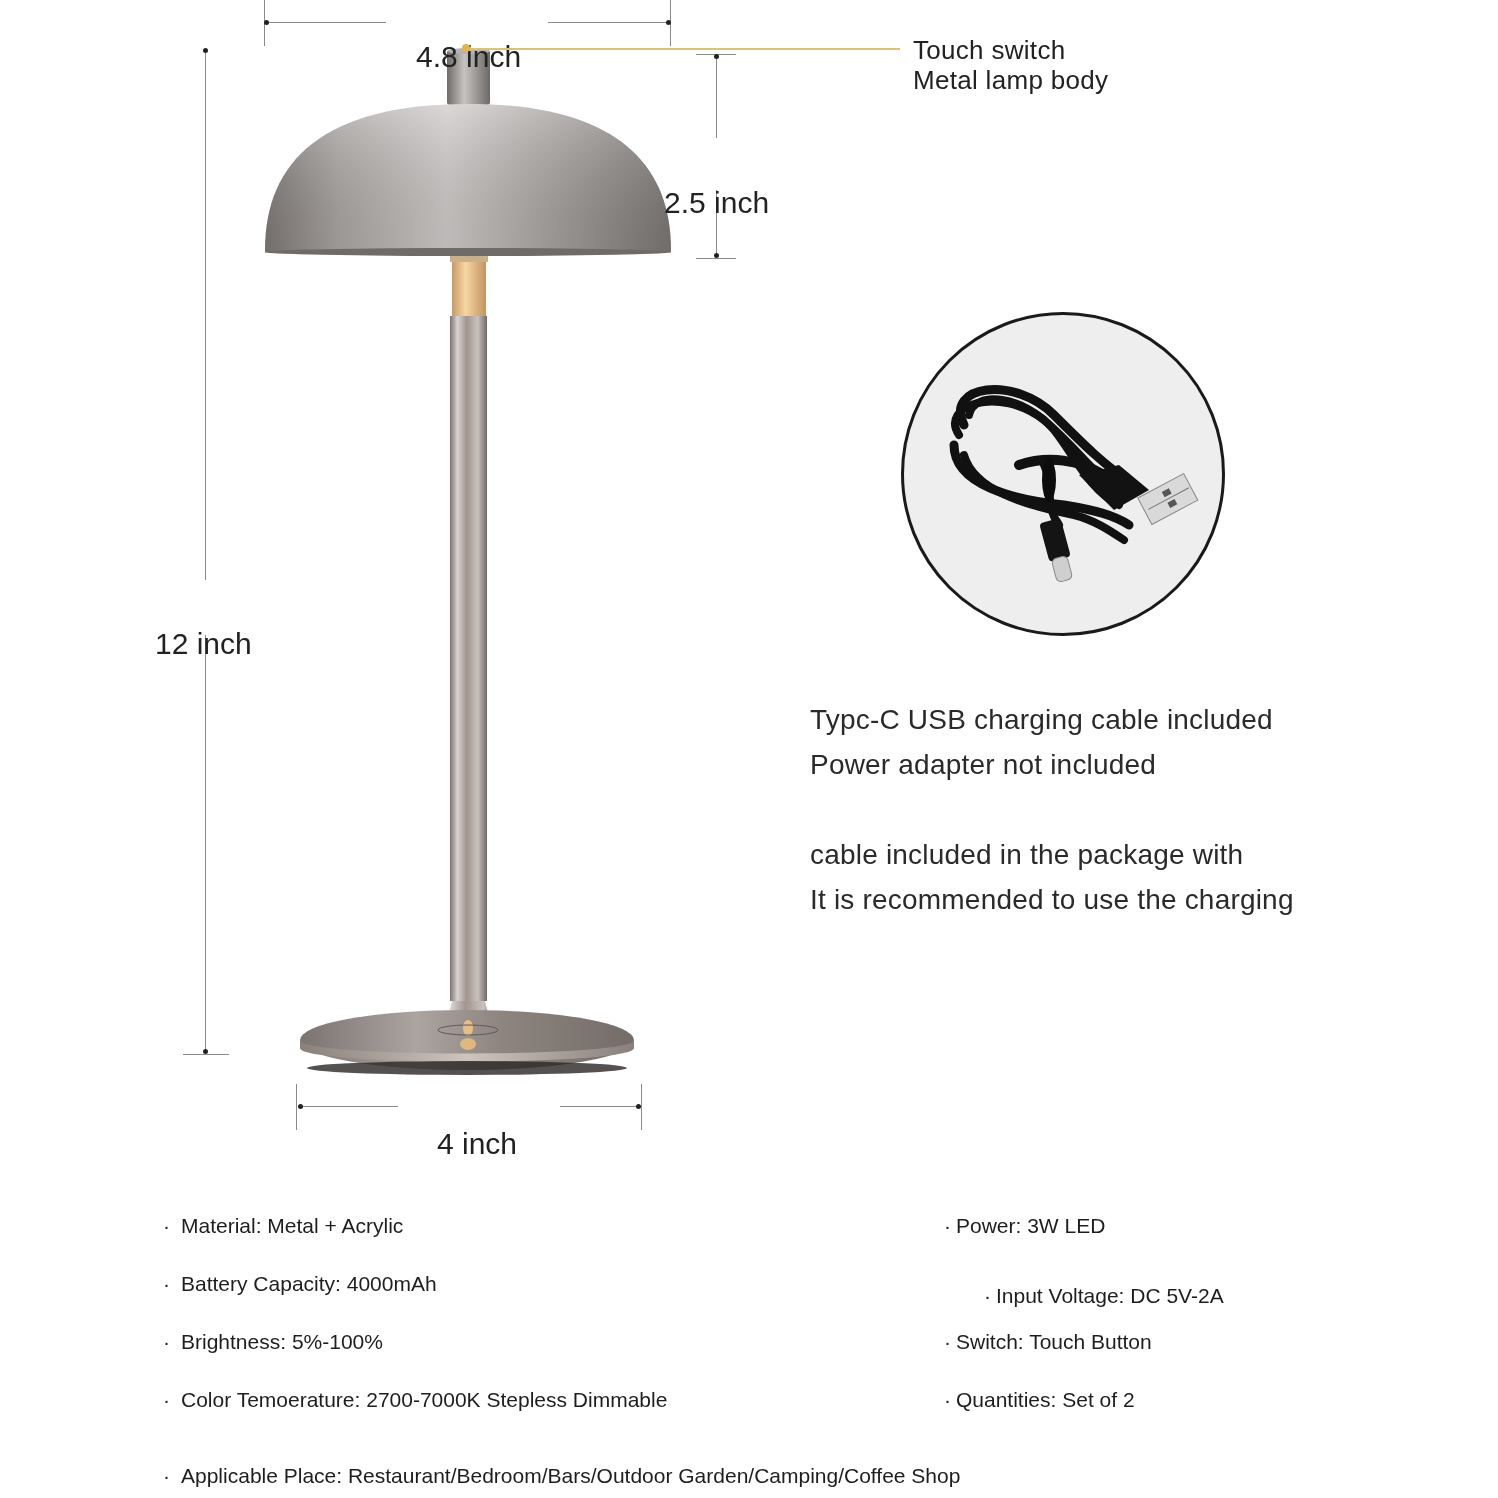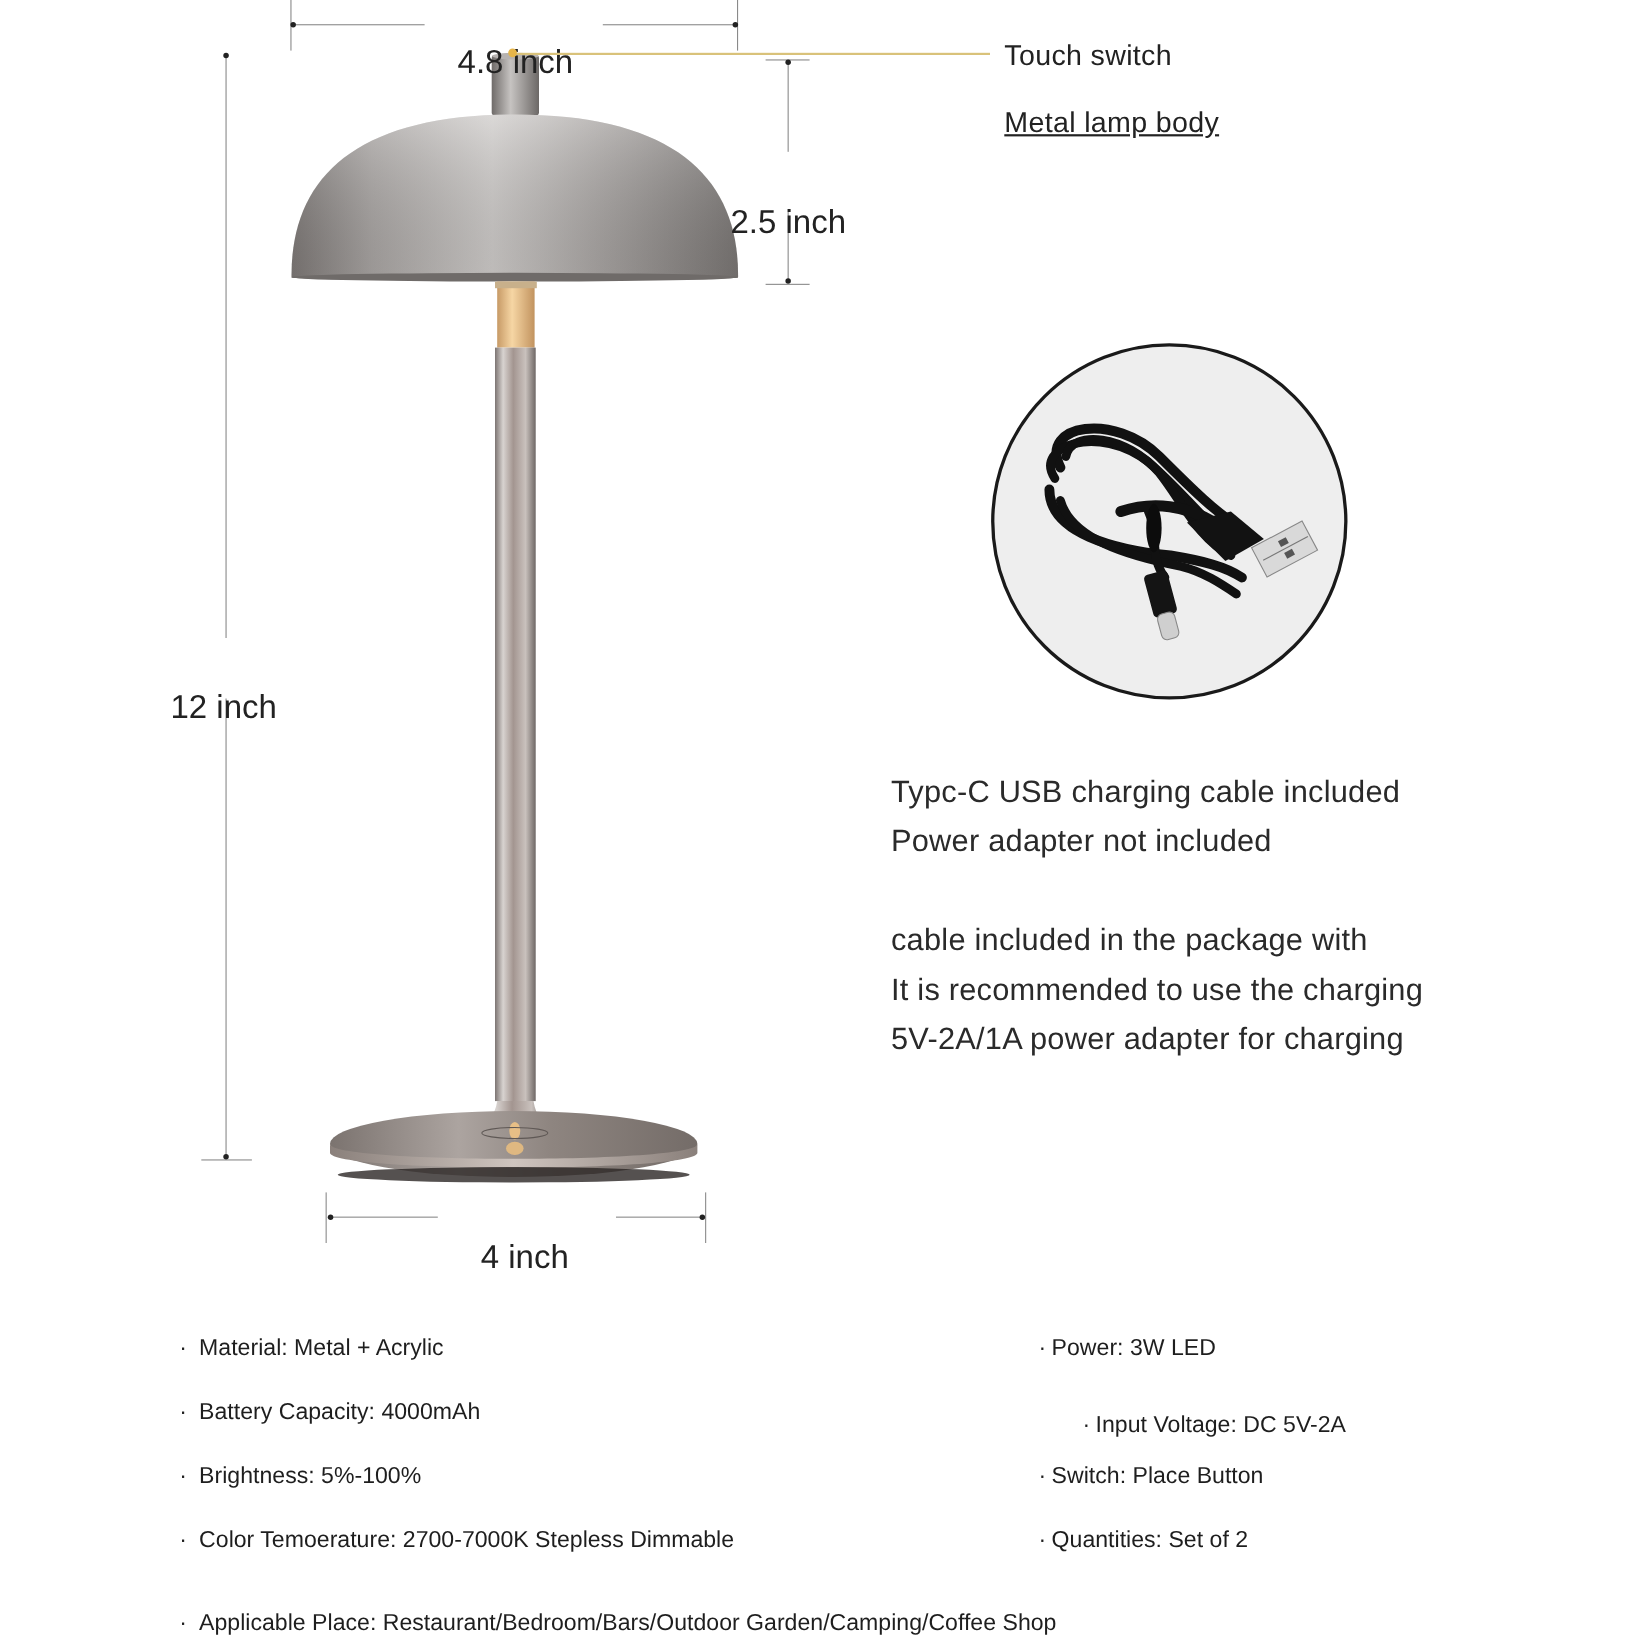--- a/index.html
+++ b/index.html
@@ -124,21 +124,21 @@
   <div class="line-h" style="left:560px; top:1106px; width:80px;"></div>
   <div class="dot" style="left:298px; top:1104px;"></div>
   <div class="dot" style="left:636px; top:1104px;"></div>
   <div class="abs dim-label" style="left:437px; top:1092px;">4 inch</div>
 </div>
 
 <div>
   <div class="abs" style="left:466px; top:48px; width:434px; height:2px; background:#d9c27a;"></div>
   <div class="abs" style="left:462px; top:44px; width:8px; height:8px; border-radius:50%; background:#e6b54a;"></div>
   <div class="abs callout" style="left:913px; top:35px;">Touch switch</div>
-  <div class="abs callout" style="left:913px; top:96px;text-decoration:underline;">Metal lamp body</div>
+  <div class="abs callout" style="left:913px; top:65px;">Metal lamp body</div>
 </div>
 
 <div class="abs" style="left:901px; top:312px; width:318px; height:318px; border-radius:50%; border:3px solid #1a1a1a; background:#eeeeee; overflow:hidden;">
   <svg width="318" height="318" viewBox="0 0 318 318">
 
     <g fill="none" stroke="#111" stroke-linecap="round">
       <path d="M60 110 C40 70, 110 60, 150 100 C180 130, 200 150, 230 170" stroke-width="9"></path>
       <path d="M55 120 C35 90, 95 70, 140 105 C175 135, 190 160, 220 180" stroke-width="8"></path>
       <path d="M65 100 C70 75, 120 80, 150 115 C170 140, 185 175, 215 190" stroke-width="8"></path>
       <path d="M50 130 C50 170, 110 185, 160 190 C190 195, 210 200, 225 210" stroke-width="9"></path>
@@ -162,21 +162,20 @@
     <rect x="150" y="242" width="16" height="24" rx="5" fill="#cfcfcf" stroke="#888" stroke-width="1" transform="rotate(-15 158 254)"></rect>
   </svg>
 </div>
 
 <div class="abs" style="left:810px; top:697px;">
   <div class="note">Typc-C USB charging cable included</div>
   <div class="note">Power adapter not included</div>
   <div class="note" style="height:45px;"></div>
   <div class="note">cable included in the package with</div>
   <div class="note">It is recommended to use the charging</div>
-  <div class="note">5V-2A/1A power adapter for charging</div>
 </div>
 
 <div>
   <div class="spec" style="left:163px; top:1215px;">
     <span class="bullet">·</span><span>Material: Metal + Acrylic</span>
   </div>
   <div class="spec" style="left:163px; top:1273px;">
     <span class="bullet">·</span><span>Battery Capacity: 4000mAh</span>
   </div>
   <div class="spec" style="left:163px; top:1331px;">
@@ -188,21 +187,21 @@
 </div>
 
 <div>
   <div class="spec spec-right" style="left:944px; top:1215px;">
     <span class="bullet">·</span><span>Power: 3W LED</span>
   </div>
   <div class="spec spec-right" style="left:984px; top:1273px;margin-top:12px;">
     <span class="bullet">·</span><span>Input Voltage: DC 5V-2A</span>
   </div>
   <div class="spec spec-right" style="left:944px; top:1331px;">
-    <span class="bullet">·</span><span>Switch: Place Button</span>
+    <span class="bullet">·</span><span>Switch: Touch Button</span>
   </div>
   <div class="spec spec-right" style="left:944px; top:1389px;">
     <span class="bullet">·</span><span>Quantities: Set of 2</span>
   </div>
 </div>
 
 <div class="spec" style="left:163px; top:1465px;">
   <span class="bullet">·</span><span>Applicable Place: Restaurant/Bedroom/Bars/Outdoor Garden/Camping/Coffee Shop</span>
 </div>
 

